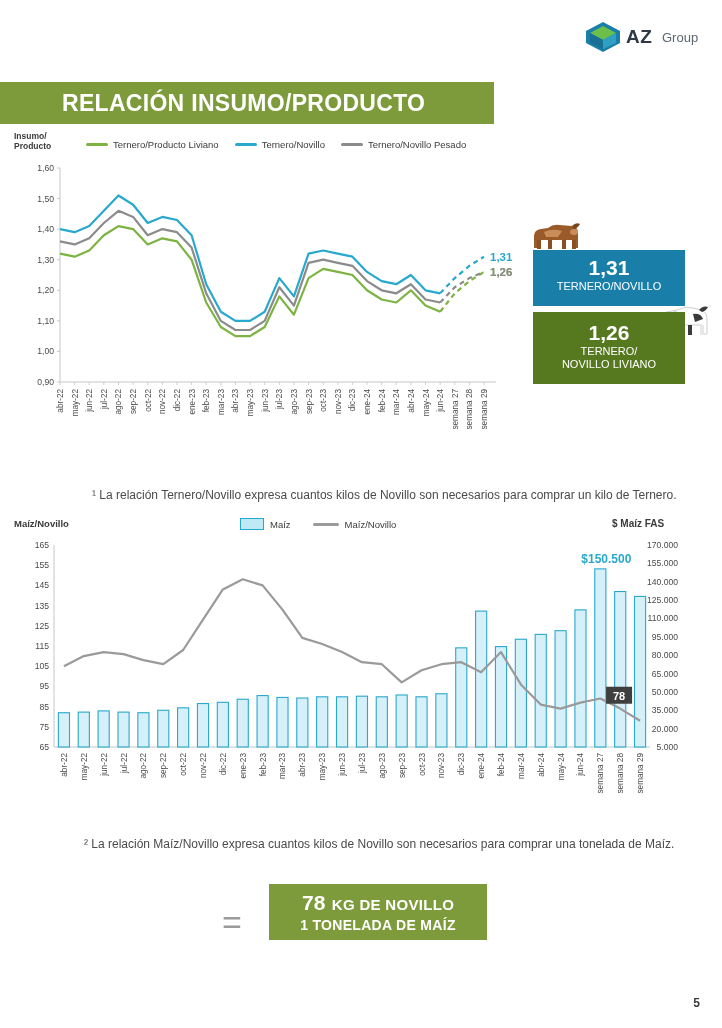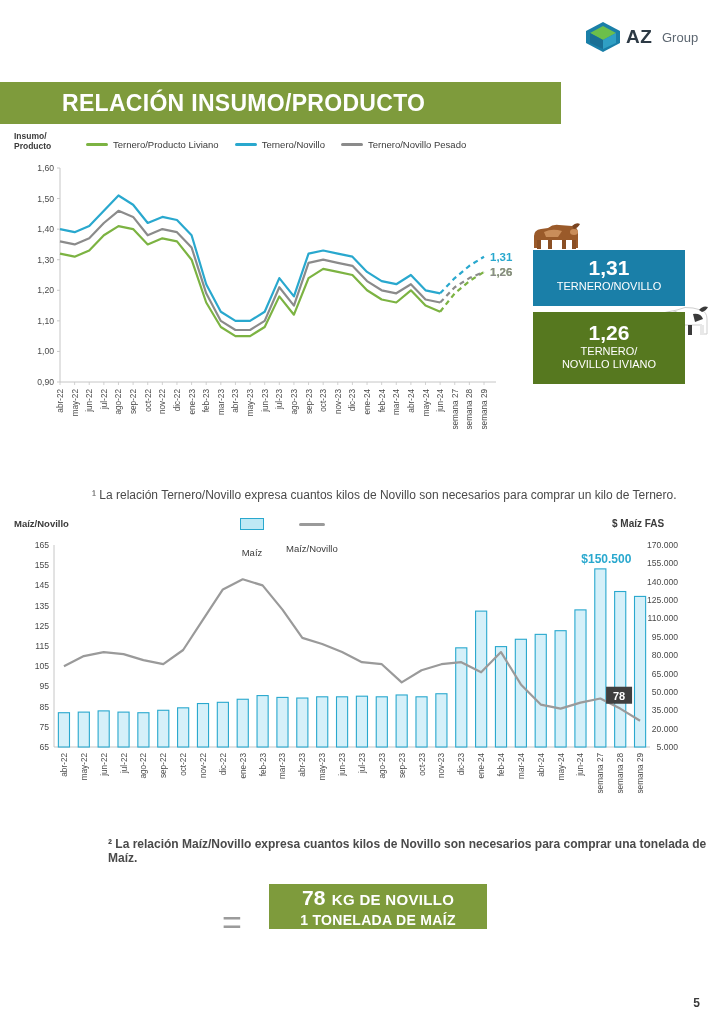--- a/index.html
+++ b/index.html
@@ -27,21 +27,21 @@
     position:absolute;left:0;top:0;width:34px;height:30px;
   }
   .logo-az{
     position:absolute;left:40px;top:4px;font-size:19px;font-weight:700;color:#2d3a45;letter-spacing:.5px;
   }
   .logo-group{
     position:absolute;left:76px;top:8px;font-size:13px;font-weight:400;color:#5c6670;
   }
   
   .title-band{
-    position:absolute;left:0;top:82px;width:561px;height:42px;
+    position:absolute;left:0;top:82px;width:494px;height:42px;
     background:#7e9b3c;
     display:flex;align-items:center;
   }
   .title-band span{
     color:#fff;font-size:23px;font-weight:700;letter-spacing:.3px;
     padding-left:62px;
   }
   
   .axis-label-1{
     position:absolute;left:14px;top:131px;font-size:8.5px;font-weight:700;color:#3b3b3b;line-height:10px;
@@ -69,44 +69,44 @@
     color:#fff;font-size:21px;font-weight:700;text-align:center;
   }
   .info-box .small{
     color:#fff;font-size:11px;text-align:center;line-height:13px;
   }
   .cow-brown, .cow-holstein{position:absolute;}
   .footnote{
     position:absolute;font-size:12px;color:#4a4a4a;margin-left:44px;
   }
   .fn1{left:48px;top:488px;}
-  .fn2{left:64px;top:837px;font-weight:bold;}
+  .fn2{left:40px;top:837px;}
   
   .c2-left-label{
     position:absolute;left:14px;top:518px;font-size:9.5px;font-weight:700;color:#3b3b3b;
   }
   .c2-right-label{
     position:absolute;left:612px;top:518px;font-size:10px;font-weight:700;color:#3b3b3b;
   }
   .legend2{
     position:absolute;left:240px;top:518px;
     display:flex;align-items:center;gap:22px;font-size:9.5px;color:#3b3b3b;
   }
-  .legend2 .item{display:flex;align-items:center;gap:17px;flex-direction:column;}
+  .legend2 .item{display:flex;align-items:center;gap:6px;}
   .legend2 .bar-sw{display:inline-block;width:22px;height:10px;background:#bfe9f5;border:1.2px solid #29a8ce;}
   .legend2 .line-sw{display:inline-block;width:26px;height:3px;background:#9a9a9a;border-radius:2px;}
   .chart2{
     position:absolute;left:14px;top:535px;width:694px;height:295px;
   }
   
   .eq-sign{
     position:absolute;left:222px;top:903px;font-size:34px;color:#9b9b9b;font-weight:400;
   }
   .bottom-box{
-    position:absolute;left:269px;top:884px;width:218px;height:45px;background:#7e9b3c;
+    position:absolute;left:269px;top:884px;width:218px;height:56px;background:#7e9b3c;
     display:flex;flex-direction:column;align-items:center;justify-content:center;
   }
   .bottom-line1{color:#fff;font-size:15px;font-weight:700;letter-spacing:.3px;}
   .bottom-line1 .num{font-size:21px;font-weight:700;margin-right:6px;}
   .bottom-line2{color:#fff;font-size:14px;font-weight:700;letter-spacing:.3px;margin-top:2px;}
   .page-num{
     position:absolute;right:22px;bottom:18px;font-size:12px;font-weight:700;color:#3b3b3b;
   }
   .tick-lbl{font-size:8.2px;fill:#4a4a4a;font-family:"Liberation Sans",sans-serif;}
   .ylbl{font-size:8.6px;fill:#4a4a4a;font-family:"Liberation Sans",sans-serif;}

